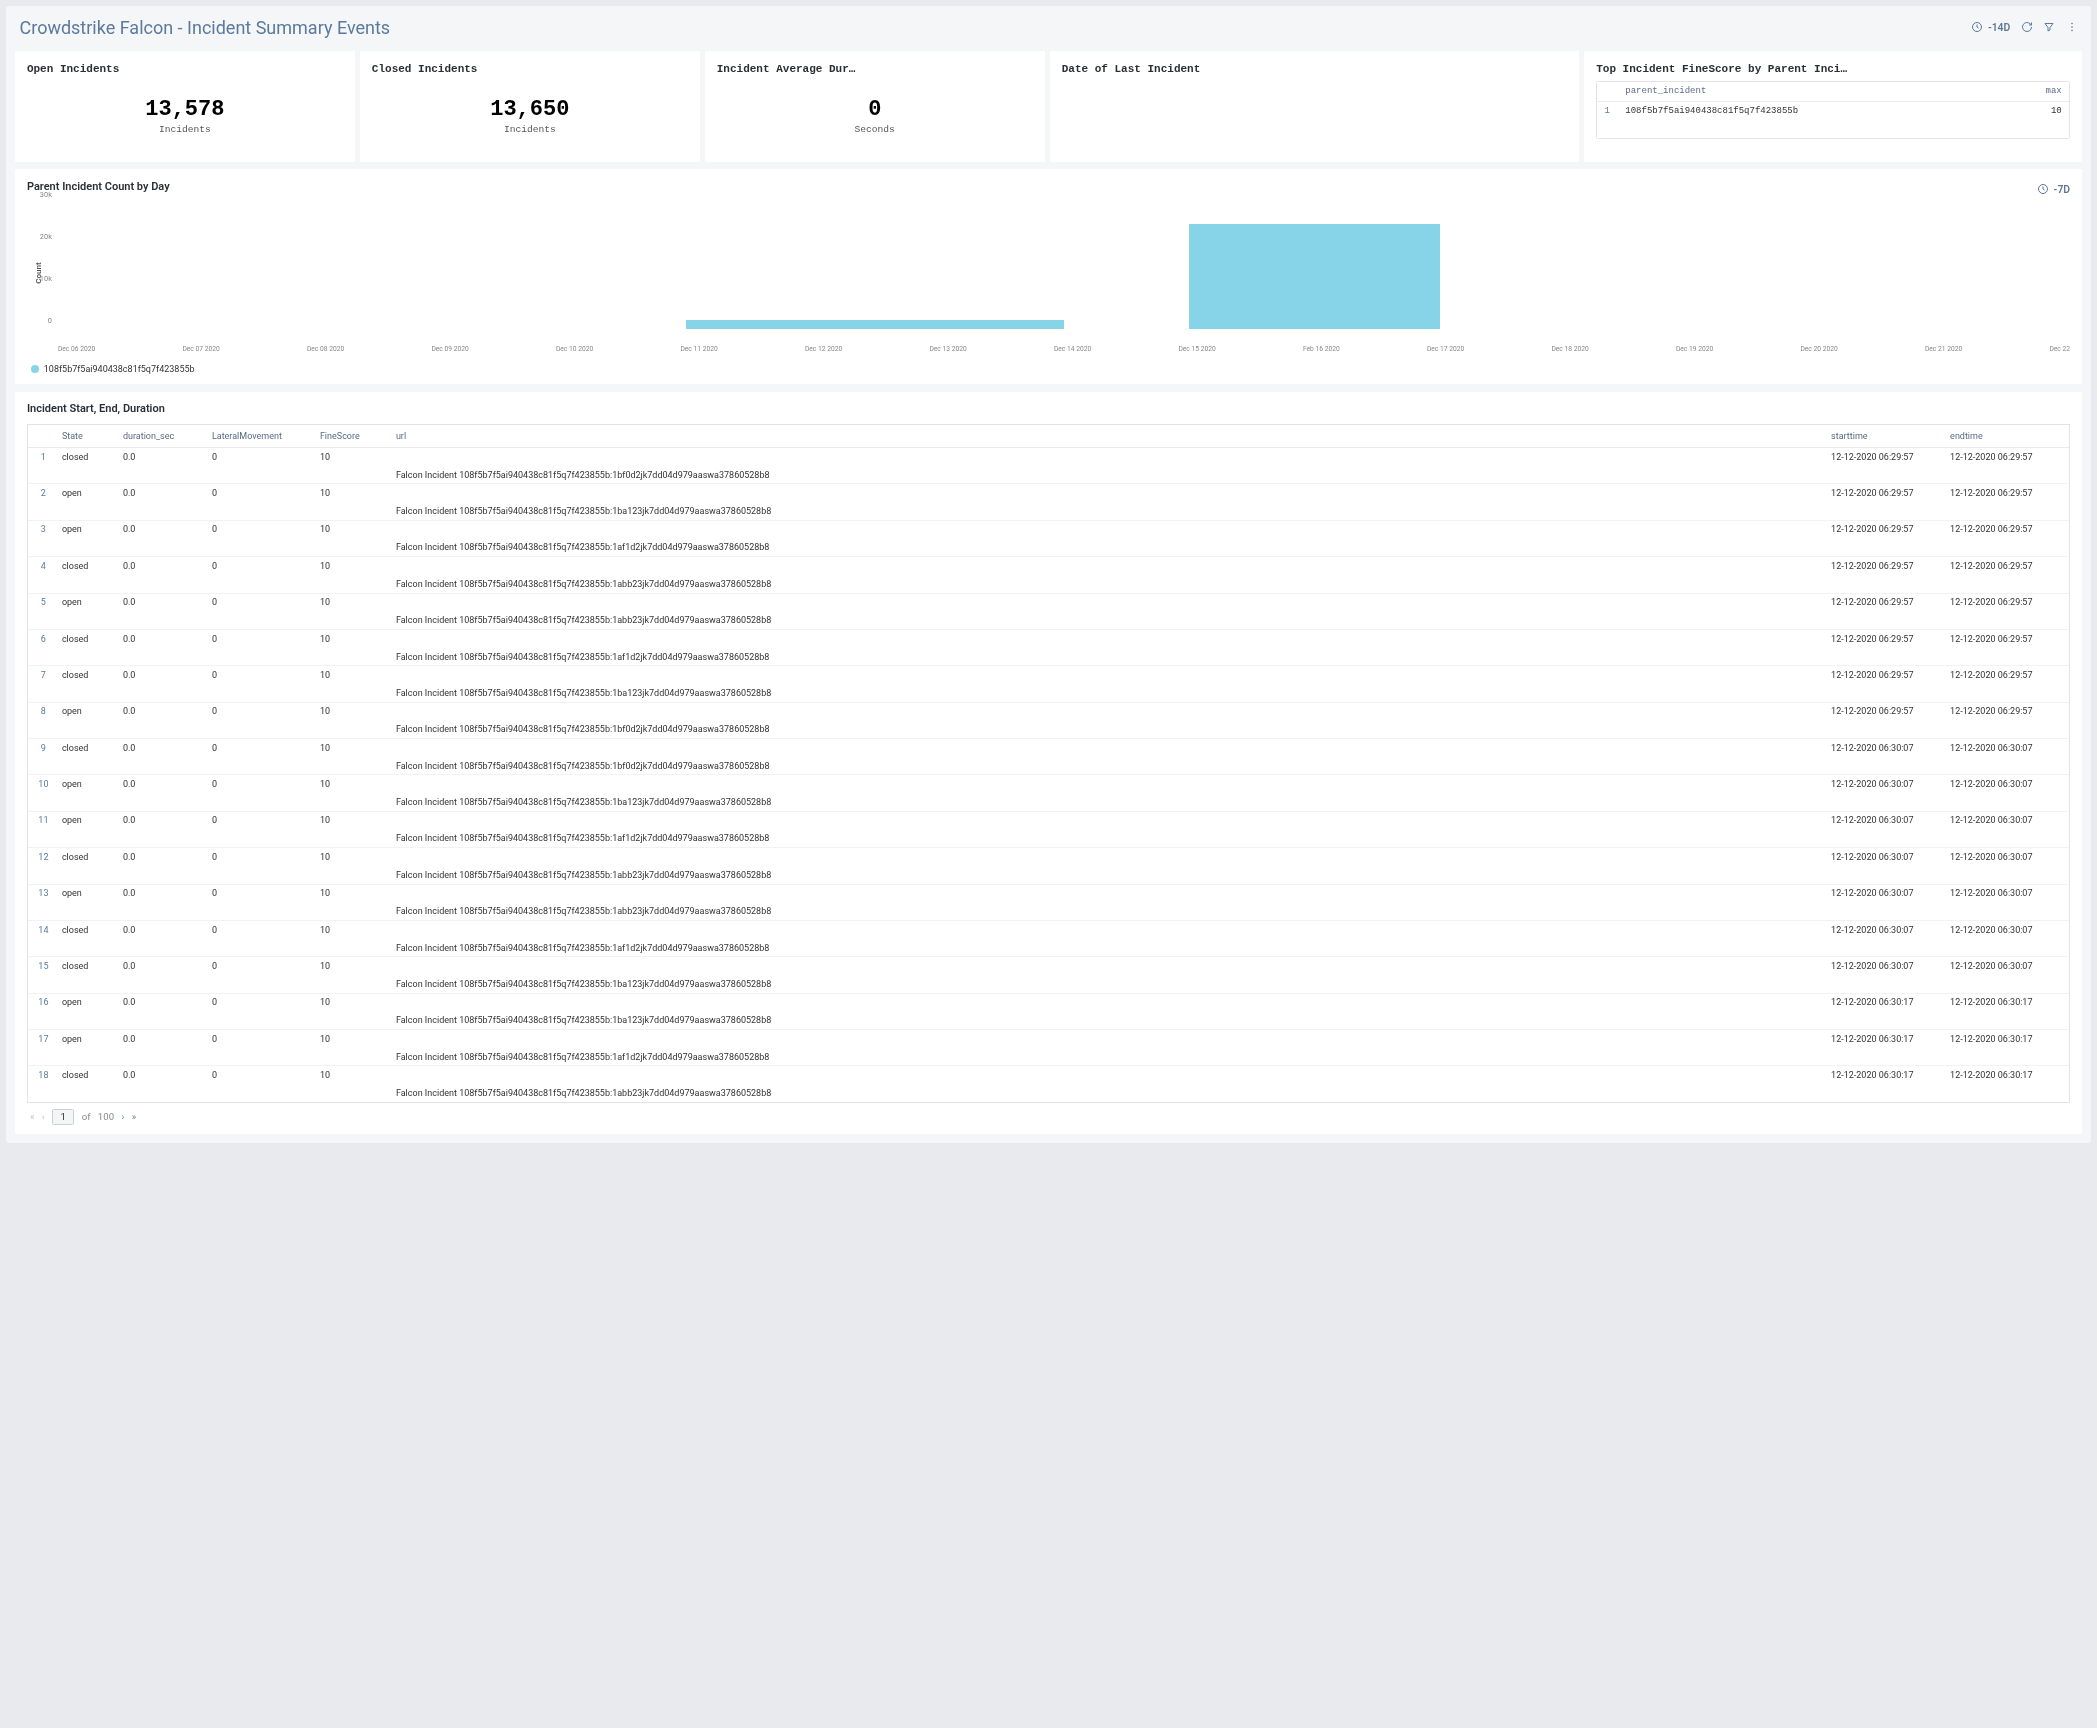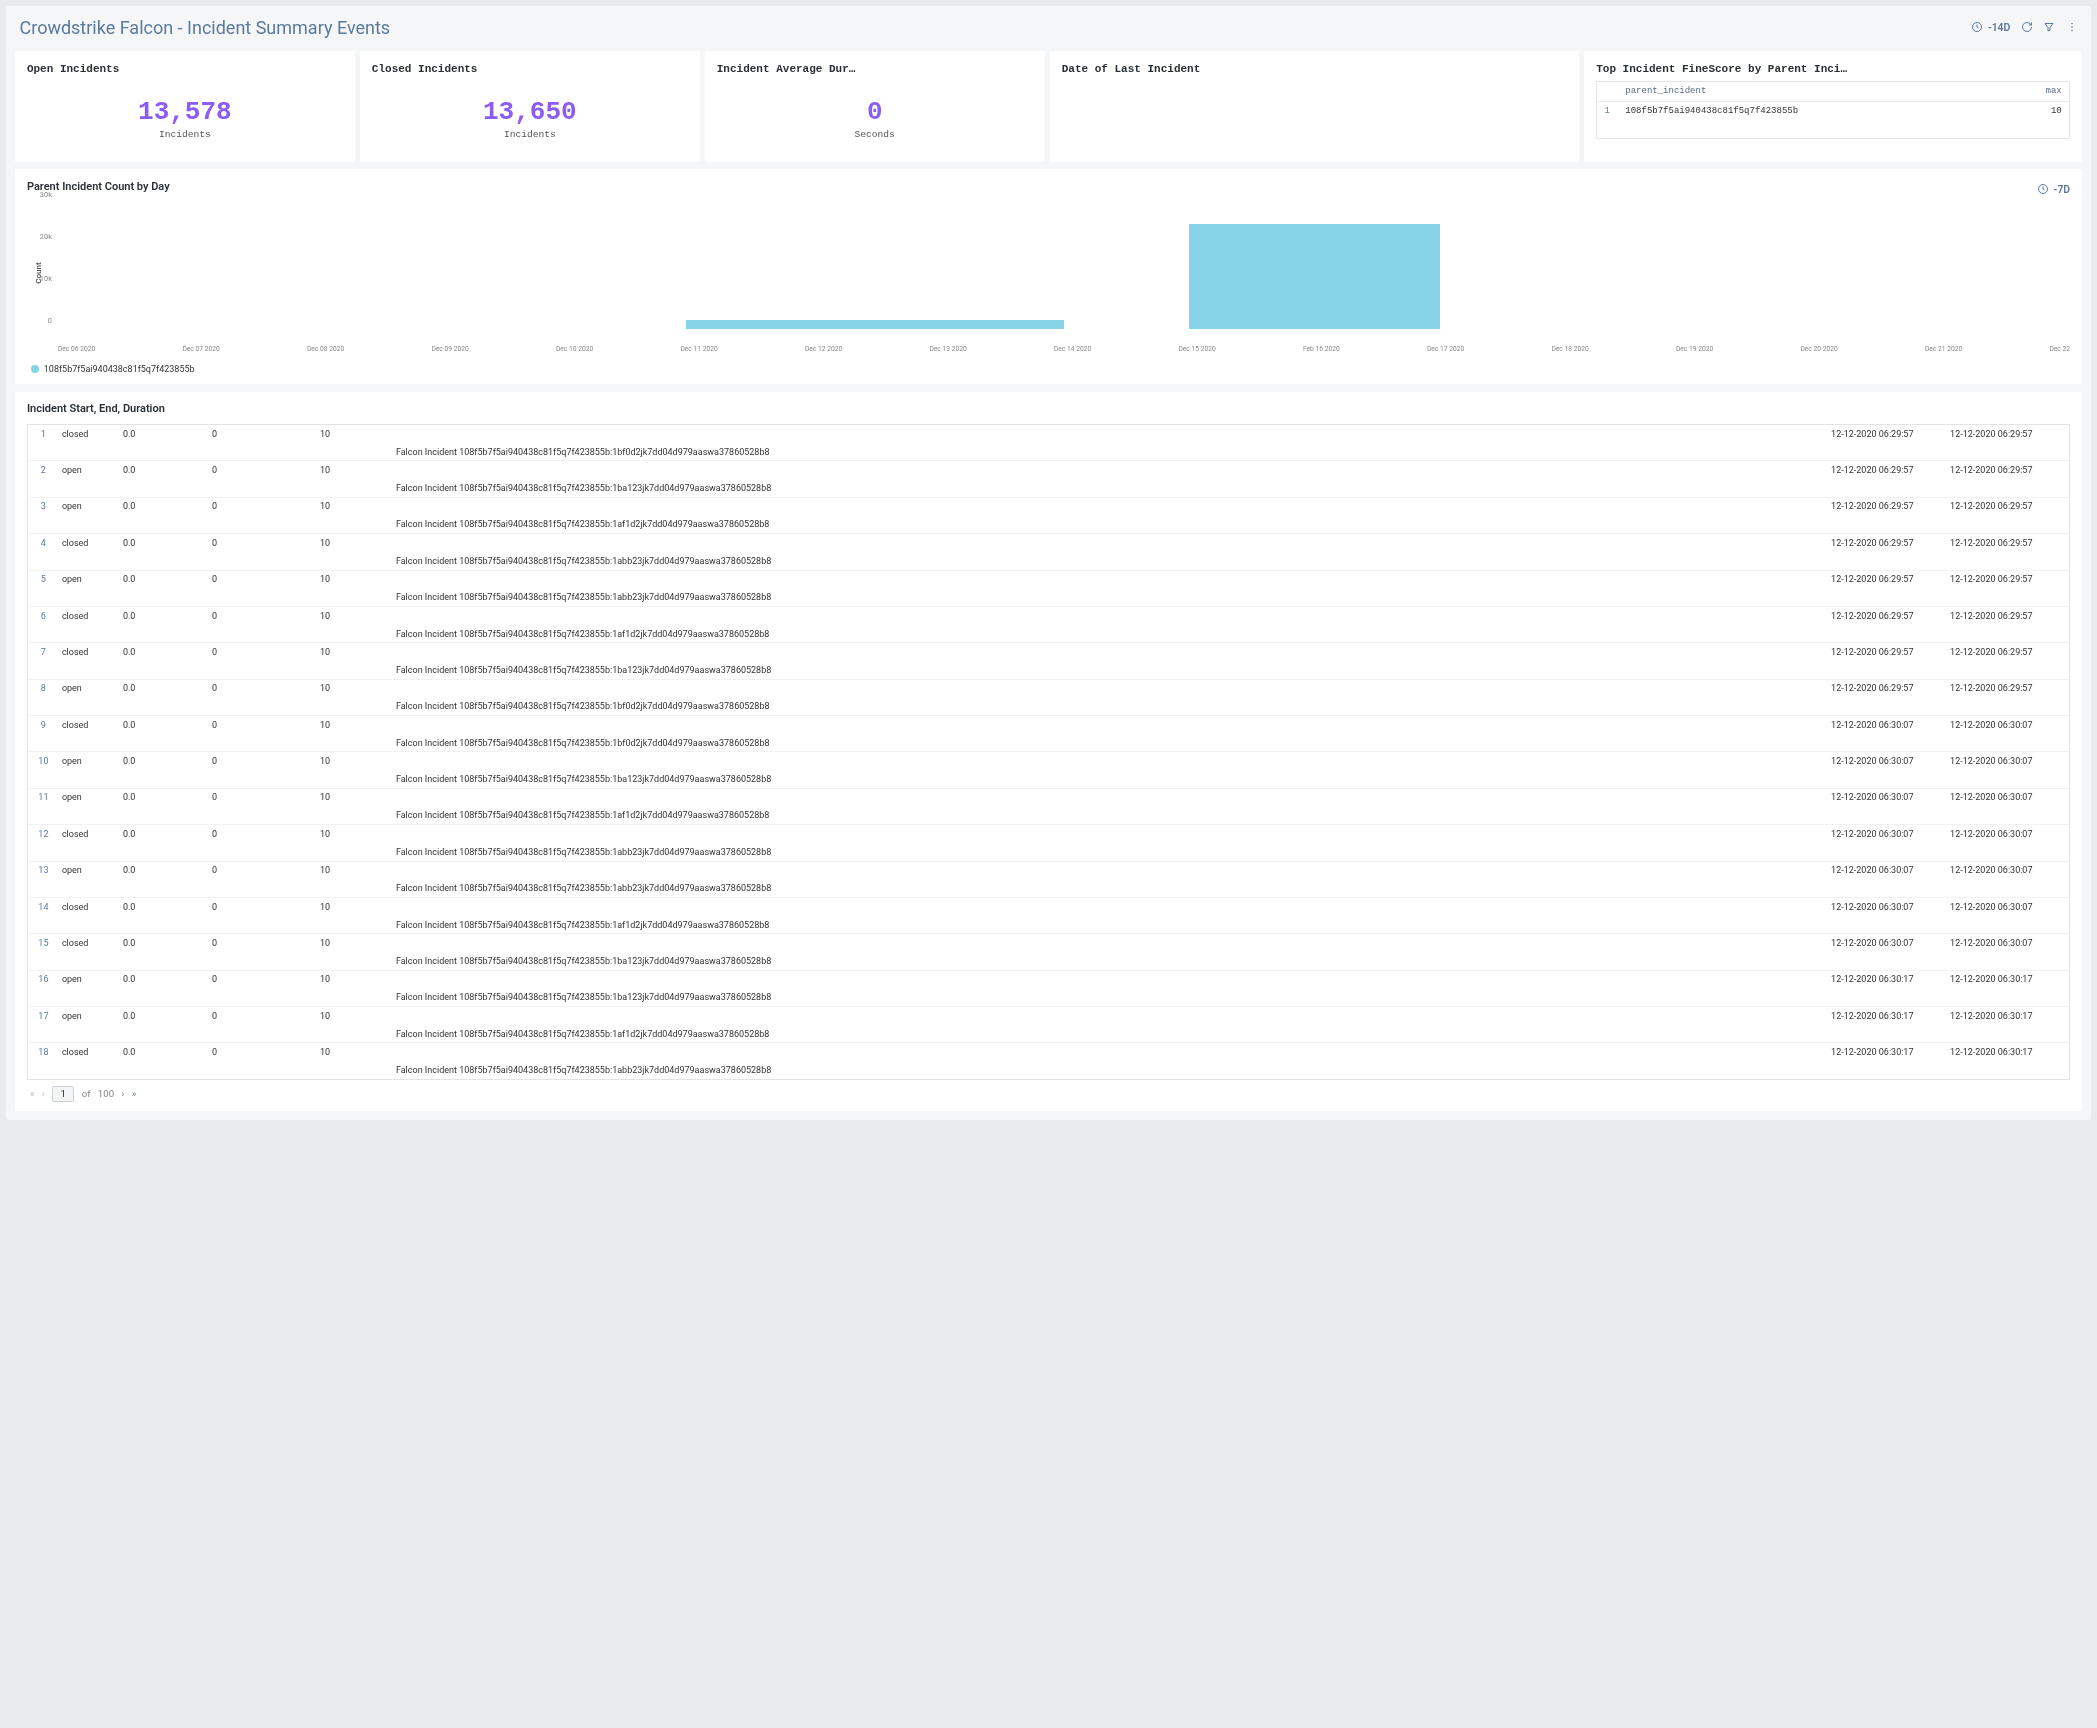--- a/index.html
+++ b/index.html
@@ -67,23 +67,23 @@
   white-space: nowrap;
   overflow: hidden;
   text-overflow: ellipsis;
   margin-bottom: 6px;
 }
 .metric-block {
   text-align: center;
   padding-top: 16.3px;
 }
 .metric-value {
-  font-size: 26px;
+  font-size: 22px;
   font-weight: 700;
-  color: #8b5cf6;
+  color: #000000;
 }
 .metric-label {
   font-size: 9.6px;
   color: #555;
   margin-top: 1.5px;
 }
 .date-value {
   font-size: 19px;
   font-weight: 700;
   padding-top: 22px;
@@ -360,20 +360,30 @@
       </div>
     <div class="legend">
       <span class="legend-dot"></span>
       <span>108f5b7f5ai940438c81f5q7f423855b</span>
     </div>
   </div>
 
   <div class="table-panel">
     <div class="card-title">Incident Start, End, Duration</div>
     <div class="data-table-wrap">
+      <div class="data-head">
+        <div class="col-idx"></div>
+        <div class="col-state">State</div>
+        <div class="col-dur">duration_sec</div>
+        <div class="col-lat">LateralMovement</div>
+        <div class="col-fine">FineScore</div>
+        <div class="col-url">url</div>
+        <div class="col-start">starttime</div>
+        <div class="col-end">endtime</div>
+      </div>
       <div id="data-rows">
           <div class="data-row">
             <div class="col-idx">1</div>
             <div class="col-state">closed</div>
             <div class="col-dur">0.0</div>
             <div class="col-lat">0</div>
             <div class="col-fine">10</div>
             <div class="col-url">
               <span>Falcon Incident 108f5b7f5ai940438c81f5q7f423855b:1bf0d2jk7dd04d979aaswa37860528b8</span>
             </div>

